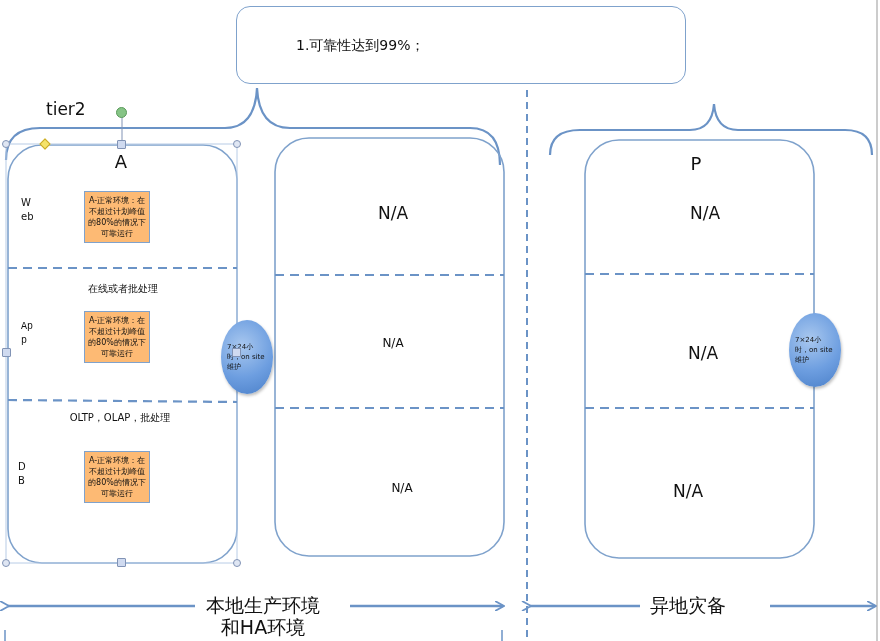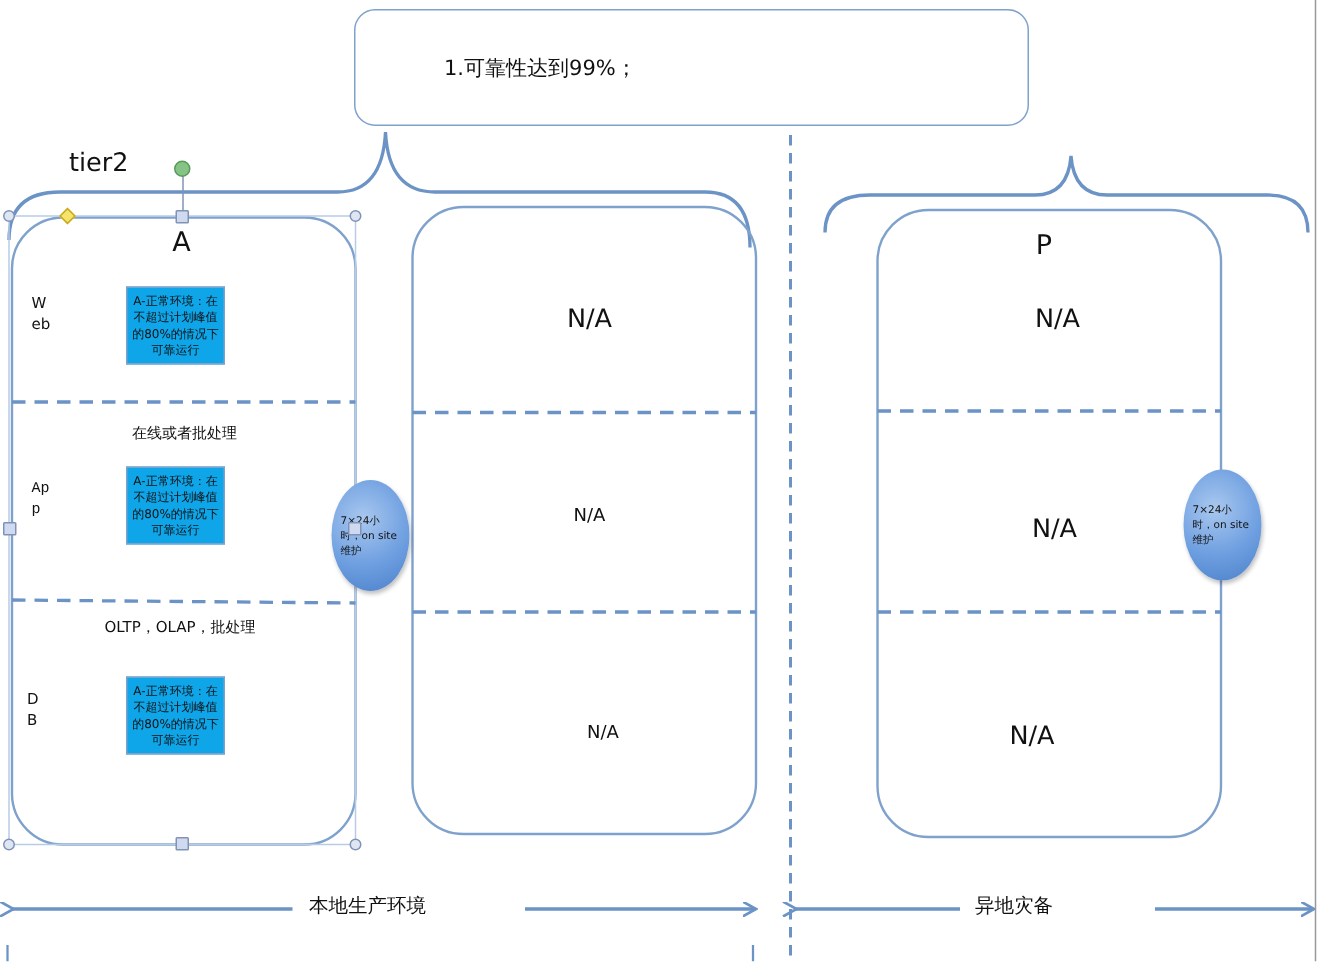--- a/index.html
+++ b/index.html
@@ -8,28 +8,28 @@
   svg.lines { position: absolute; left: 0; top: 0; width: 880px; height: 641px; pointer-events: none; }
   .abs { position: absolute; }
   .note-box { left: 236px; top: 6px; width: 450px; height: 78px; border: 1.5px solid #7fa2cc;
               border-radius: 14px; background: #fff; box-sizing: border-box; }
   .note-text { left: 248px; top: 37px; font-size: 14px; color: #111; margin-left: 48px; }
   .tier-label { left: 46px; top: 99px; font-size: 17px; }
   .col-title { font-size: 18px; transform: translateX(-50%); }
   .na-big { font-size: 17px; transform: translateX(-50%); }
   .na-small { font-size: 12px; transform: translateX(-50%); }
   .vert-label { font-size: 10px; line-height: 14px; text-align: left; width: 14px; word-break: break-all; }
-  .spec-box { width: 66px; border: 1.5px solid #7fa2cc; background: #0ea5e9; box-sizing: border-box;
+  .spec-box { width: 66px; border: 1.5px solid #7fa2cc; background: #fdba74; box-sizing: border-box;
               font-size: 8px; line-height: 11px; text-align: center; padding: 3px 2px; }
   .tier-caption { font-size: 10px; transform: translateX(-50%); white-space: nowrap; }
   .circle { width: 52px; height: 74px; border-radius: 50%;
             background: radial-gradient(circle at 40% 35%, #a9c8ef 0%, #6d9ee0 55%, #4a7fc8 100%);
             box-shadow: 1px 2px 3px rgba(0,0,0,0.25); display: flex; align-items: center; justify-content: center; }
   .circle-text { font-size: 7px; line-height: 10px; width: 40px; color: #111; }
-  .env-label { font-size: 13px; background: #fff; padding: 0 6px; text-align: center; line-height: 22px; }
+  .env-label { font-size: 19px; background: #fff; padding: 0 6px; text-align: center; line-height: 22px; }
   .handle-circle { width: 8px; height: 8px; border-radius: 50%; border: 1.2px solid #8193b5; background: #dfe6f3; box-sizing: border-box; }
   .handle-square { width: 9px; height: 9px; border: 1.2px solid #8193b5; background: #cfdaf0; box-sizing: border-box; border-radius: 1px; }
   .handle-rotate { width: 11px; height: 11px; border-radius: 50%; border: 1.2px solid #5a9a5a; background: #86c486; box-sizing: border-box; }
   .handle-diamond { width: 8px; height: 8px; background: #f5e36a; border: 1.2px solid #c9a926; transform: rotate(45deg); box-sizing: border-box; }
 </style>
 </head>
 <body>
 
 <svg class="lines" viewBox="0 0 880 641">
   <defs>
@@ -114,16 +114,17 @@
 <div class="abs circle" style="left:221px; top:320px;">
   <div class="circle-text">7×24小时，on site维护</div>
 </div>
 <div class="abs handle-square" style="left:232px; top:348px;"></div>
 <div class="abs circle" style="left:789px; top:313px;">
   <div class="circle-text">7×24小时，on site维护</div>
 </div>
 
 <div class="abs env-label" style="left:200px; top:594px;">
   <div>本地生产环境</div>
+  <div>和HA环境</div>
 </div>
 <div class="abs env-label" style="left:644px; top:594px;">
   <div>异地灾备</div>
 </div>
 
 </body></html>

